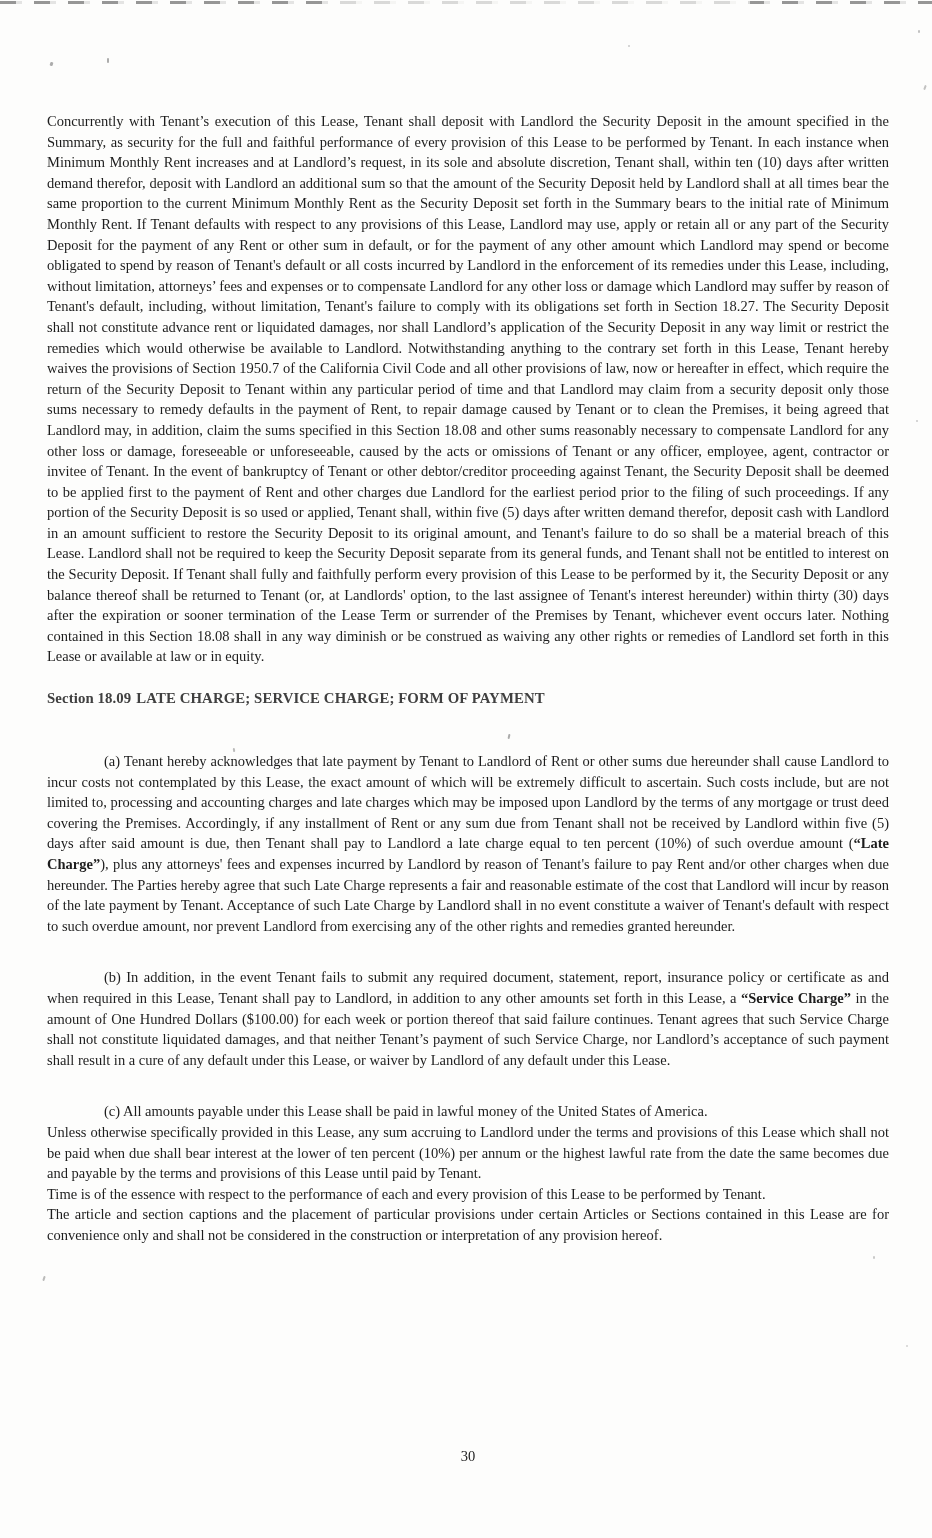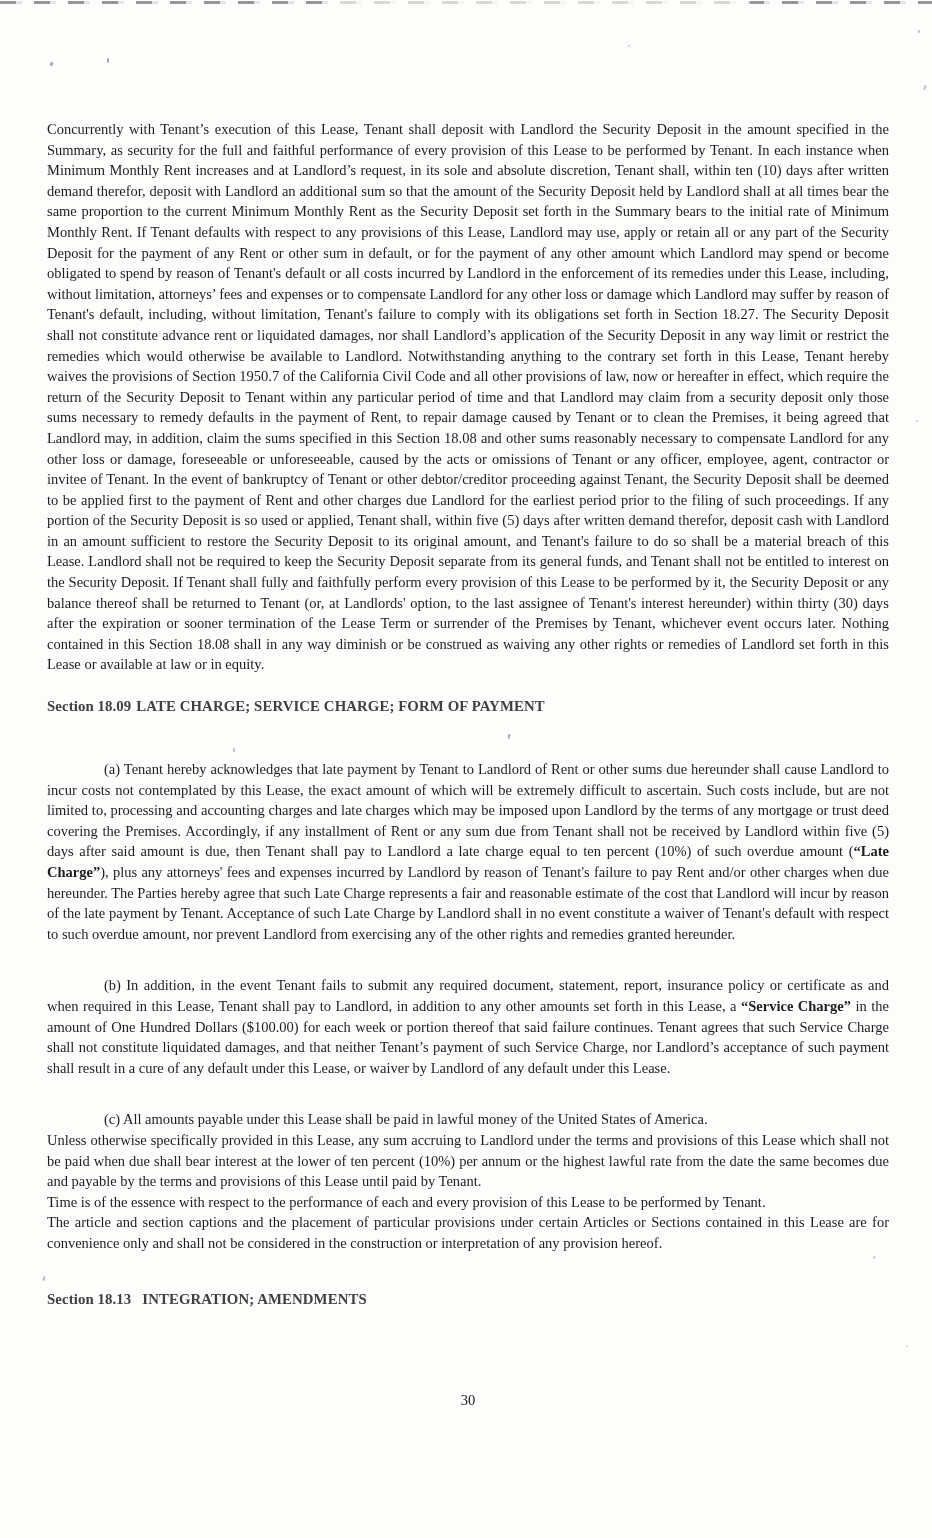--- a/index.html
+++ b/index.html
@@ -5,21 +5,21 @@
   html,body{margin:0;padding:0;background:#d9d9d9;}
   .page{
     position:relative;
     width:932px;height:1538px;
     margin:0 auto;
     background:#fdfdfc;
     font-family:"Liberation Serif", serif;
     color:#1d1d1d;
     overflow:hidden;
   }
-  .content{position:absolute;left:47px;top:16px;width:842px;font-family:Liberation Serif, serif;}
+  .content{position:absolute;left:47px;top:8px;width:842px;font-family:Liberation Serif, serif;}
   .para{
     margin:0;
     font-size:14.5px;
     line-height:20.6px;
     text-align:justify;
     color:#1d1d1d;
   }
   .para b{font-weight:bold;}
   .indented{text-indent:57px;}
   .sec-heading{
@@ -35,21 +35,21 @@
   #heading-18-09{margin-top:23px;}
   #para-a{margin-top:44px;}
   #para-b{margin-top:31px;}
   #para-c{margin-top:31px;}
   #heading-18-10{margin-top:32px;}
   #heading-18-11{margin-top:33px;}
   #heading-18-12{margin-top:33px;}
   #heading-18-13{margin-top:37px;}
   .page-number{
     position:absolute;
-    left:47px;width:842px;top:1392px;
+    left:47px;width:842px;top:1448px;
     text-align:center;
     font-size:14.5px;
     color:#1d1d1d;
   }
   
   .scan-topline{
     position:absolute;top:1px;left:0;width:932px;height:3px;
     background:
       repeating-linear-gradient(90deg, rgba(70,70,70,.75) 0 16px, rgba(120,120,120,.25) 16px 22px, transparent 22px 34px);
     opacity:.75;
@@ -94,21 +94,18 @@
     <p class="para indented" id="para-b"><span>(b) In addition, in the event Tenant fails to submit any required document, statement, report, insurance policy or certificate as and when required in this Lease, Tenant shall pay to Landlord, in addition to any other amounts set forth in this Lease, a </span><b>“Service Charge”</b><span> in the amount of One Hundred Dollars ($100.00) for each week or portion thereof that said failure continues.  Tenant agrees that such Service Charge shall not constitute liquidated damages, and that neither Tenant’s payment of such Service Charge, nor Landlord’s acceptance of such payment shall result in a cure of any default under this Lease, or waiver by Landlord of any default under this Lease.</span></p>
 
     <p class="para indented" id="para-c"><span>(c) All amounts payable under this Lease shall be paid in lawful money of the United States of America.</span></p>
 
     <p class="para" id="para-18-10"><span>Unless otherwise specifically provided in this Lease, any sum accruing to Landlord under the terms and provisions of this Lease which shall not be paid when due shall bear interest at the lower of ten percent (10%) per annum or the highest lawful rate from the date the same becomes due and payable by the terms and provisions of this Lease until paid by Tenant.</span></p>
 
     <p class="para" id="para-18-11"><span>Time is of the essence with respect to the performance of each and every provision of this Lease to be performed by Tenant.</span></p>
 
     <p class="para" id="para-18-12"><span>The article and section captions and the placement of particular provisions under certain Articles or Sections contained in this Lease are for convenience only and shall not be considered in the construction or interpretation of any provision hereof.</span></p>
 
-    <h2 class="sec-heading" id="heading-18-13">
-      <span>Section 18.13</span><span class="sec-title">INTEGRATION; AMENDMENTS</span>
-    </h2>
 
   </div>
 
   <div class="page-number">30</div>
 
 </div>
 
 </body></html>

